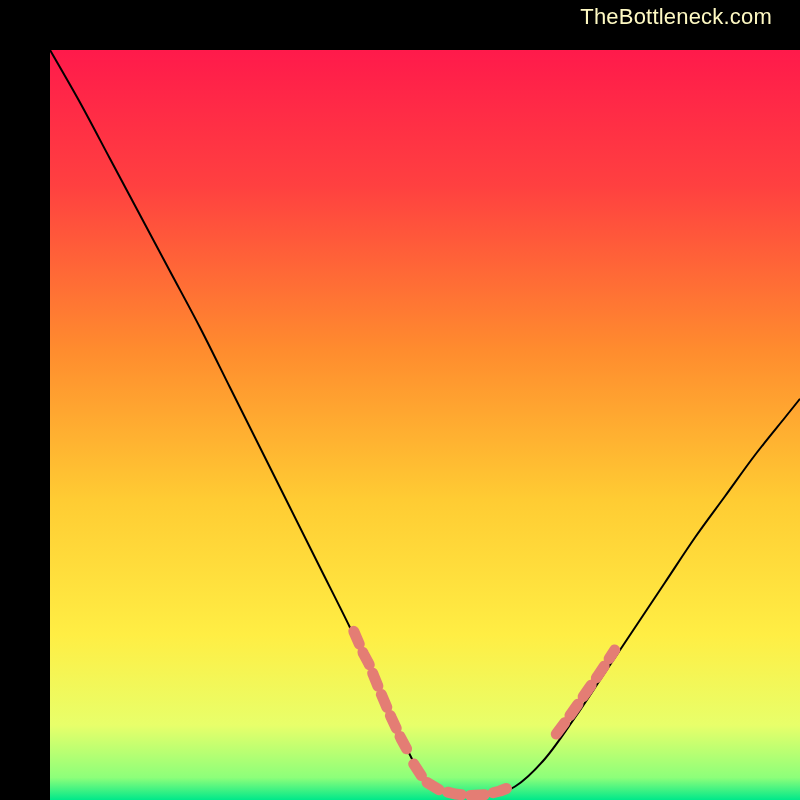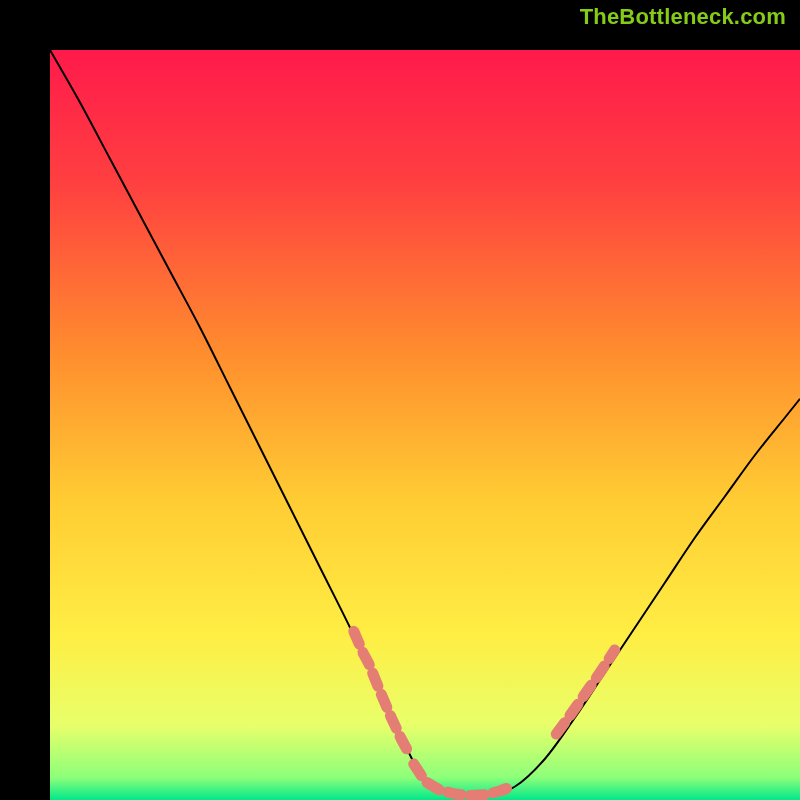--- a/index.html
+++ b/index.html
@@ -27,24 +27,24 @@
     height: 750px;
   }
   svg {
     position: absolute;
     left: 0;
     top: 0;
   }
   .watermark {
     position: absolute;
     top: 4px;
-    right: 14px;
-    color: #84cc16;
+    right: 28px;
+    color: #fef9c3;
     font-size: 22px;
-    font-weight: 700;
+    font-weight: 400;
     letter-spacing: 0.2px;
   }
 </style>
 </head>
 <body>
 
 <div class="frame">
   <div class="canvas-wrap">
     <svg id="chart-svg" width="750" height="750" viewBox="0 0 750 750">
       <defs>

